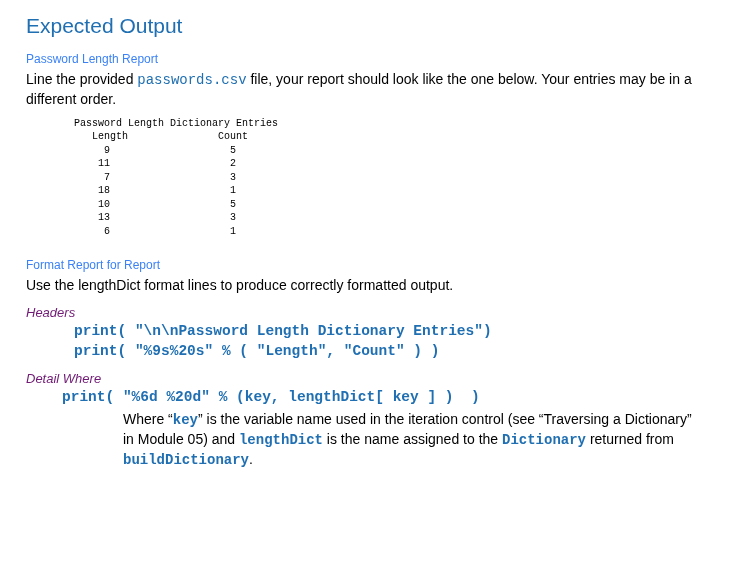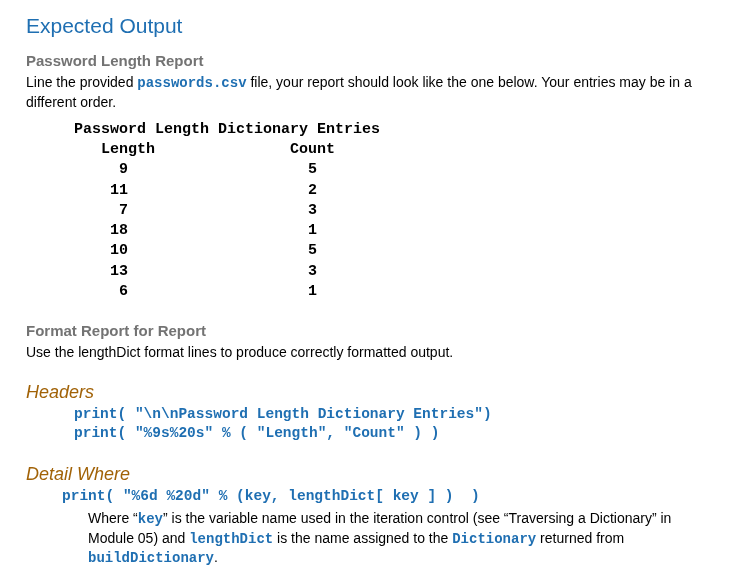--- a/index.html
+++ b/index.html
@@ -16,50 +16,50 @@
       color: #000;
       font-size: 14px;
     }
     .h1 {
       color: #1f6fb2;
       font-size: 21px;
       font-weight: 400;
       margin-bottom: 14px;
     }
     .h2 {
-      color: #737373;
-      font-size: 15px;
-      font-weight: 700;
+      color: #3b82f6;
+      font-size: 12px;
+      font-weight: 400;
       margin-bottom: 4px;
     }
     .body-text {
       color: #000;
       font-size: 14px;
       line-height: 1.35;
       margin-bottom: 8px;
     }
     .code-inline {
       font-family: Consolas, 'Courier New', monospace;
       color: #1f6fb2;
-      font-weight: bold;
+      font-weight: normal;
     }
     .mono-block {
       font-family: Consolas, 'Courier New', monospace;
       white-space: pre;
-      font-size: 15px;
+      font-size: 10px;
       line-height: 1.35;
       color: #000;
-      font-weight: bold;
+      font-weight: normal;
       margin: 0 0 20px 48px;
     }
     .section-sub {
-      color: #a16207;
+      color: #701a75;
       font-style: italic;
-      font-size: 18px;
-      margin-top: 20px;
+      font-size: 13px;
+      margin-top: 10px;
       margin-bottom: 2px;
     }
     .code-line {
       font-family: Consolas, 'Courier New', monospace;
       color: #1f6fb2;
       font-weight: bold;
       font-size: 14.5px;
       white-space: pre;
       margin-left: 48px;
       line-height: 1.35;
@@ -70,21 +70,21 @@
       font-weight: bold;
       font-size: 14.5px;
       white-space: pre;
       margin-left: 36px;
       line-height: 1.35;
     }
     .explain {
       color: #000;
       font-size: 14px;
       line-height: 1.35;
-      margin-left: 62px;
+      margin-left: 97px;
       margin-right: 30px;
       margin-top: 2px;
     }
     .key-term {
       color: #1f6fb2;
       font-family: Consolas, 'Courier New', monospace;
       font-weight: bold;
     }
   </style>
 </head>

